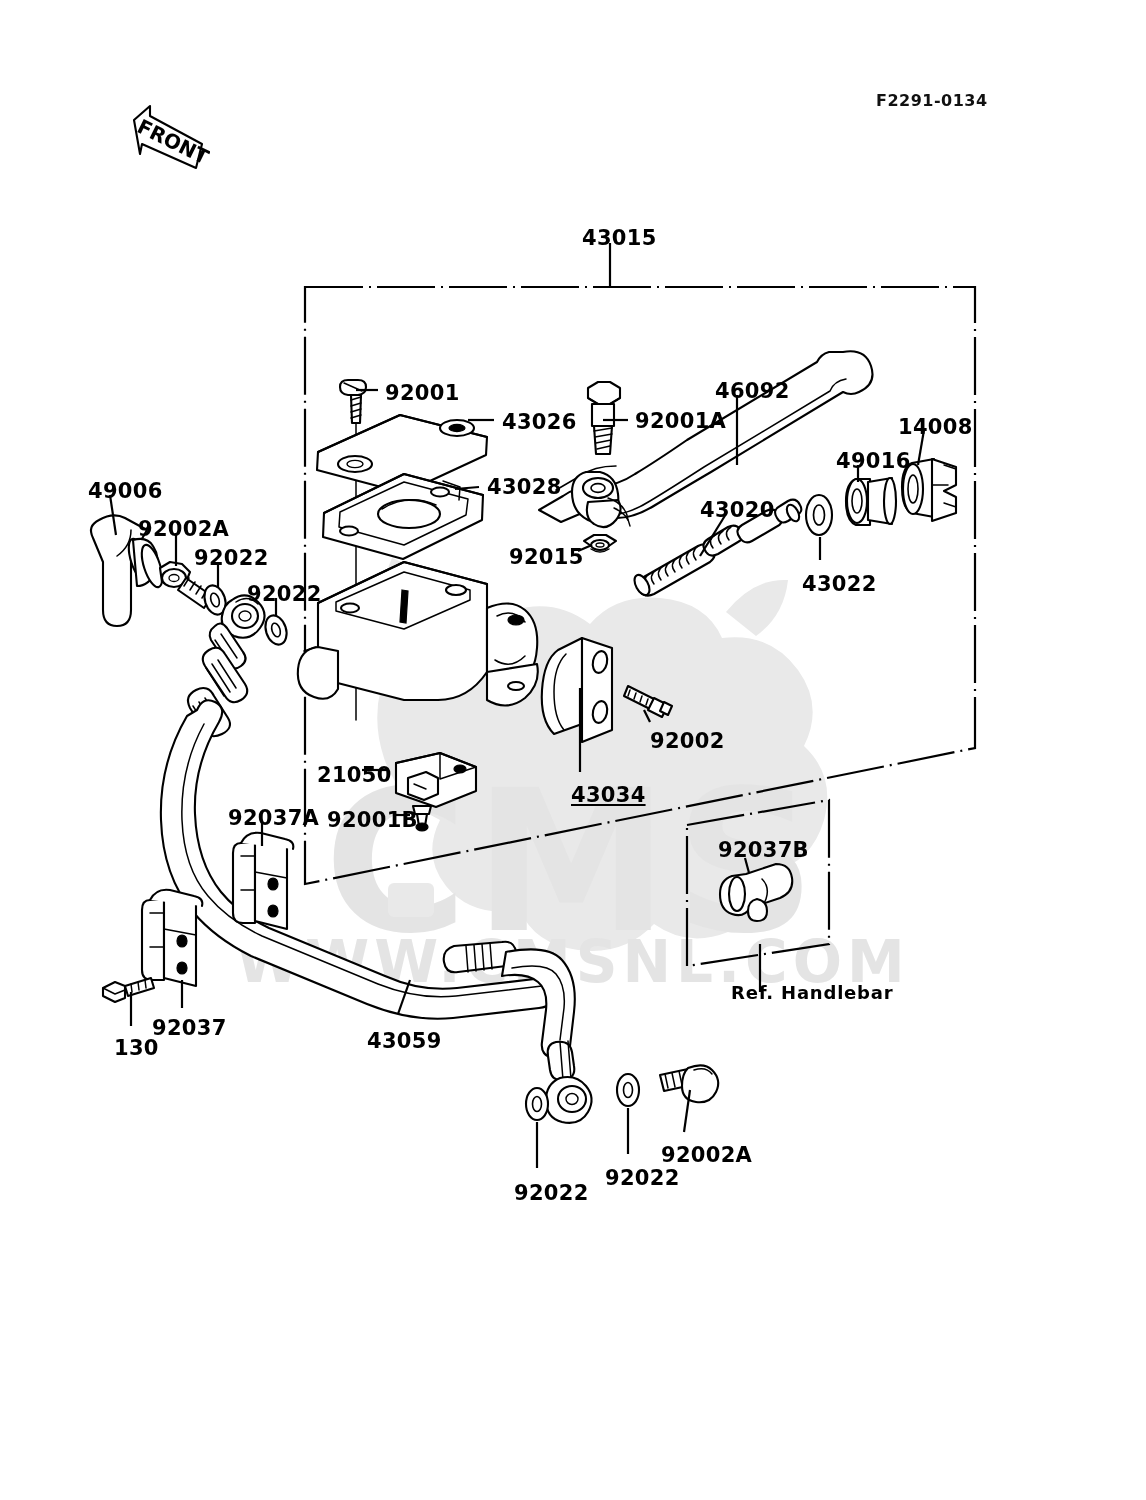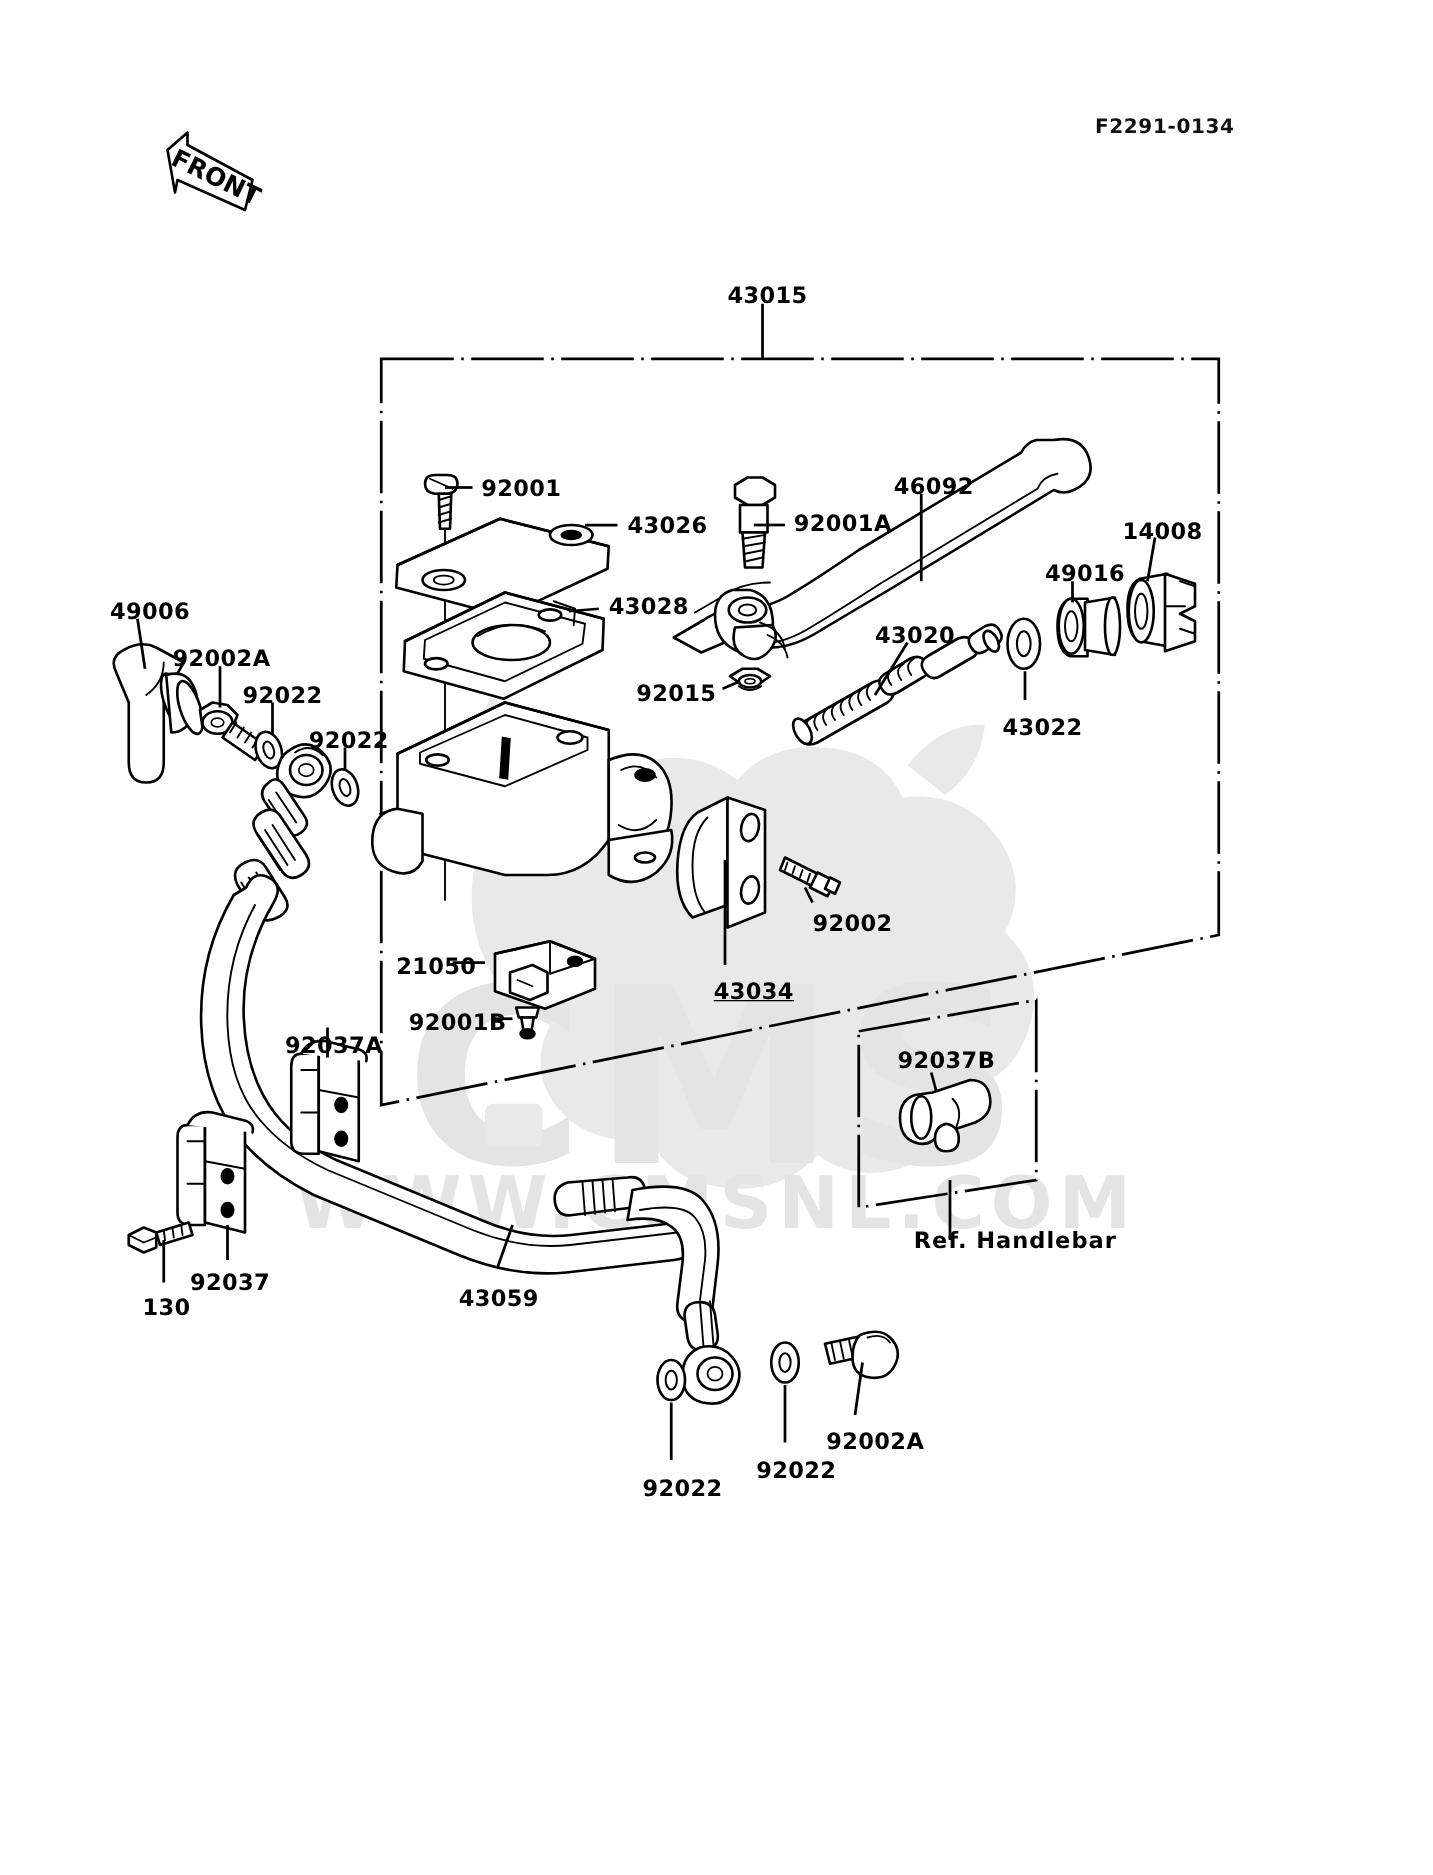--- a/index.html
+++ b/index.html
@@ -33,21 +33,21 @@
   .ln-thin{fill:none;stroke:#000;stroke-width:1.5;stroke-linecap:round;stroke-linejoin:round;}
   .ln-lead{fill:none;stroke:#000;stroke-width:2.2;stroke-linecap:butt;}
   .ln-dashdot{fill:none;stroke:#000;stroke-width:2.2;stroke-dasharray:58 6 2 6;stroke-linecap:butt;}
   .fillw{fill:#ffffff;stroke:#000;stroke-width:2.1;stroke-linejoin:round;stroke-linecap:round;}
   .fillk{fill:#000000;stroke:#000;stroke-width:1.2;}
   .wm{fill:#e9e9e9;}
   .wm-txt{fill:#e4e4e4;font-family:"DejaVu Sans",sans-serif;font-weight:700;}
 
   .lbl{
     position:absolute;font-family:"DejaVu Sans", sans-serif;
-    font-size:18px;font-weight:700;color:#000;white-space:nowrap;
+    font-size:21px;font-weight:700;color:#000;white-space:nowrap;
     letter-spacing:0.3px;
   }
   .lbl.ref{font-size:18px;letter-spacing:0.8px;}
   .front-badge{position:absolute;left:110px;top:100px;width:100px;height:85px;}
 </style>
 </head>
 <body>
 
 <div id="page">
 
@@ -399,21 +399,21 @@
       <div class="lbl" style="left: 88px; top: 479px;">49006</div>
       <div class="lbl" style="left: 700px; top: 498px;">43020</div>
       <div class="lbl" style="left: 138px; top: 517px;">92002A</div>
       <div class="lbl" style="left: 509px; top: 545px;">92015</div>
       <div class="lbl" style="left: 194px; top: 546px;">92022</div>
       <div class="lbl" style="left: 802px; top: 572px;">43022</div>
       <div class="lbl" style="left: 247px; top: 582px;">92022</div>
       <div class="lbl" style="left: 612px; top: 729px; margin-left: 38px;">92002</div>
       <div class="lbl" style="left: 317px; top: 763px;">21050</div>
       <div class="lbl" style="left: 571px; top: 783px; text-decoration: underline;">43034</div>
-      <div class="lbl" style="left: 228px; top: 806px; margin-top: 20px;">92037A</div>
+      <div class="lbl" style="left: 228px; top: 806px;">92037A</div>
       <div class="lbl" style="left: 327px; top: 808px;">92001B</div>
       <div class="lbl" style="left: 718px; top: 838px;">92037B</div>
       <div class="lbl" style="left: 114px; top: 1036px;">130</div>
       <div class="lbl" style="left: 152px; top: 1016px;">92037</div>
       <div class="lbl" style="left: 367px; top: 1029px;">43059</div>
       <div class="lbl ref" style="left: 696px; top: 982px; margin-left: 35px;">Ref. Handlebar</div>
       <div class="lbl" style="left: 661px; top: 1143px;">92002A</div>
       <div class="lbl" style="left: 605px; top: 1166px;">92022</div>
       <div class="lbl" style="left: 514px; top: 1181px;">92022</div>
     </div>

